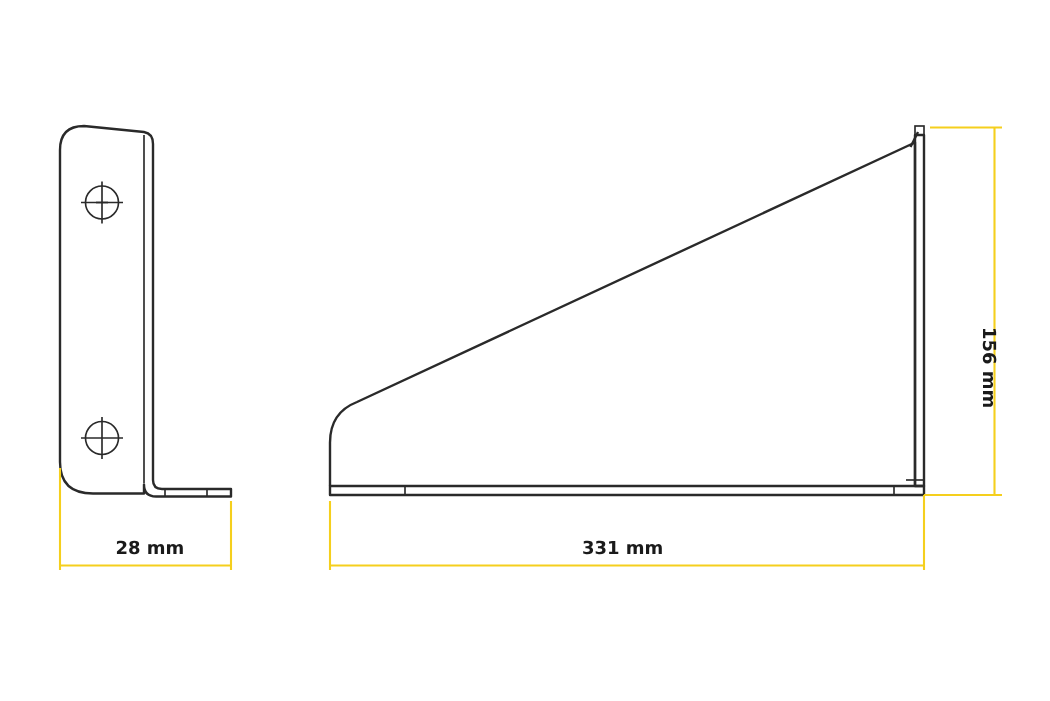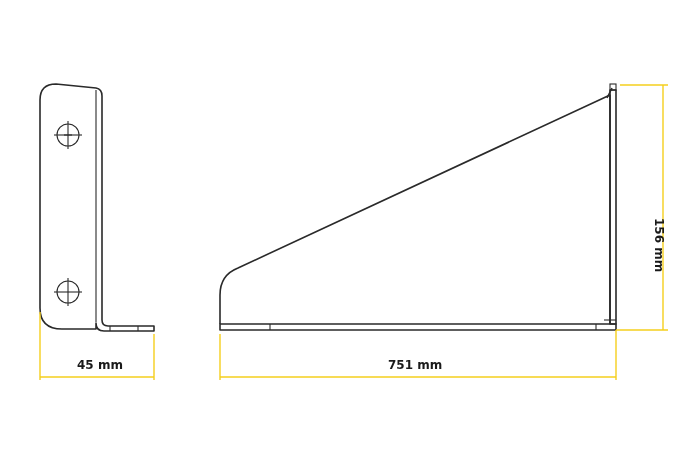--- a/index.html
+++ b/index.html
@@ -57,15 +57,15 @@
     <line class="dim" x1="616" y1="330" x2="616" y2="380"></line>
     <line class="dim" x1="220" y1="377" x2="616" y2="377"></line>
   </g>
   <g>
     <line class="dim" x1="620" y1="85" x2="668" y2="85"></line>
     <line class="dim" x1="616" y1="330" x2="668" y2="330"></line>
     <line class="dim" x1="663" y1="85" x2="663" y2="330"></line>
   </g>
 </svg>
 
-<div class="label" id="dim-left-label">45 mm</div>
-<div class="label" id="dim-bottom-label">751 mm</div>
+<div class="label" id="dim-left-label">28 mm</div>
+<div class="label" id="dim-bottom-label">331 mm</div>
 <div class="label" id="dim-right-label">156 mm</div>
 
 </body></html>

